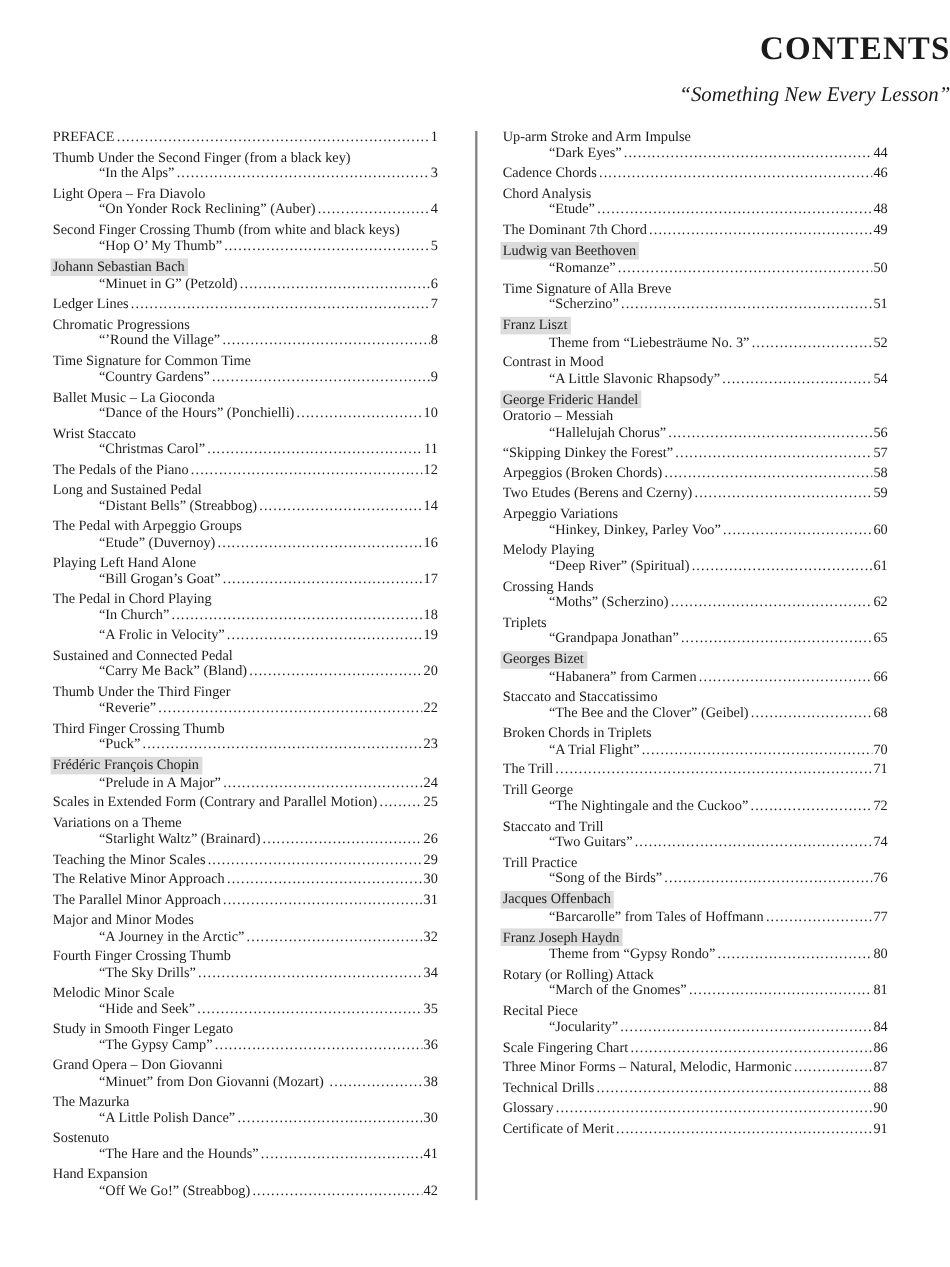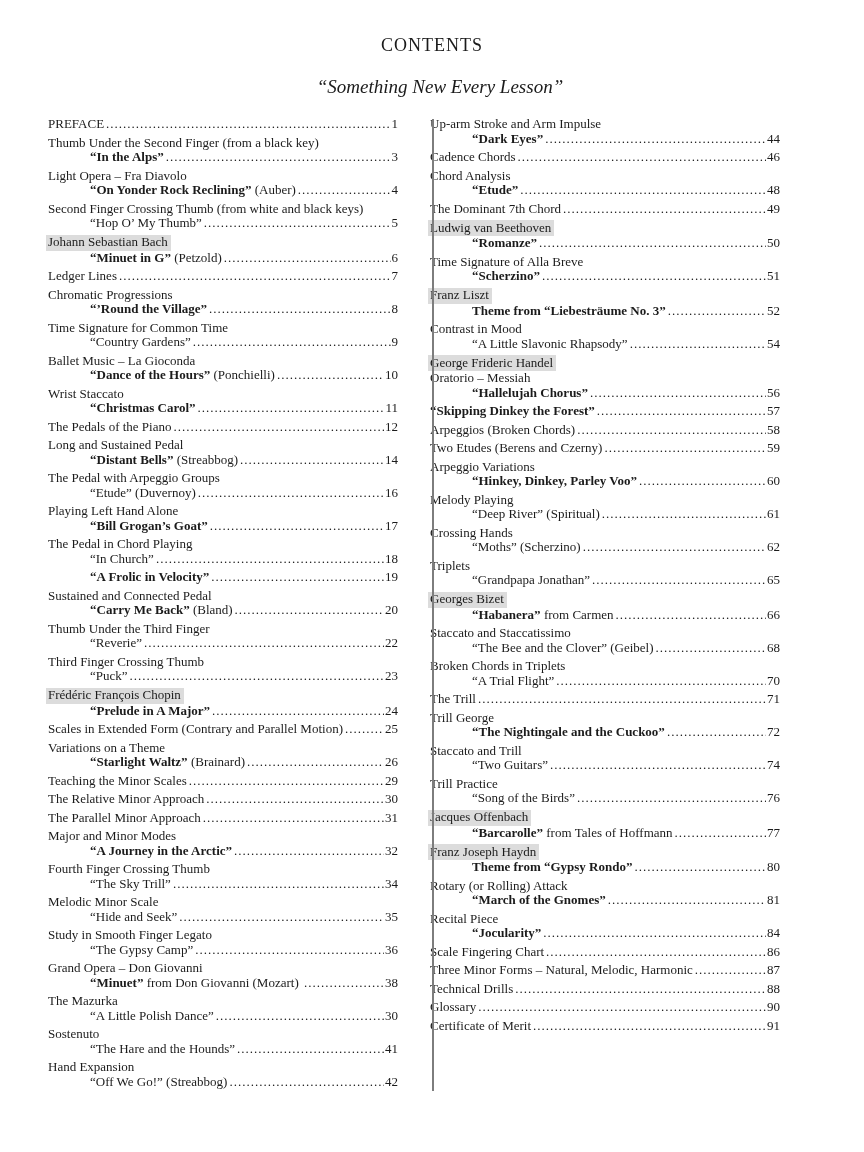--- a/index.html
+++ b/index.html
@@ -7,41 +7,41 @@
     --hl:#dcdcdc;
     --divider:#7d7d7d;
   }
   *{box-sizing:border-box;}
   html,body{margin:0;padding:0;}
   body{
     width:864px;height:1152px;overflow:hidden;background:#ffffff;color:var(--text);
     font-family:"Liberation Serif","DejaVu Serif",serif;
   }
   .page-title{
-    text-align:center;font-weight:normal;font-size:18px;letter-spacing:1px;
+    text-align:right;font-weight:bold;font-size:30px;letter-spacing:1px;
     margin:30px 0 0 0;line-height:30px;
   }
   .page-subtitle{
-    text-align:center;font-style:italic;font-size:19px;margin:16px 0 0 16px;line-height:22px;
+    text-align:right;font-style:italic;font-size:19px;margin:16px 0 0 16px;line-height:22px;
   }
   .columns{
     position:relative;display:flex;align-items:flex-start;margin:19px 0 0 48px;
   }
   .col{width:350px;flex:0 0 350px;}
-  .col-right{margin-left:32px;}
+  .col-right{margin-left:59px;}
   .divider{
     position:absolute;left:384px;top:2px;bottom:2px;width:1.5px;background:var(--divider);
   }
   .entry{margin-bottom:4px;}
   .line{
     display:flex;align-items:baseline;font-size:13px;line-height:14.5px;
   }
   .line.indent{padding-left:42px;}
   .seg{white-space:pre;}
-  .seg.b{font-weight:bold;}
+  .seg.b{font-weight:normal;}
   .seg.i{}
   .hl{background:var(--hl);padding:0.5px 3px 1px 2px;margin-left:-2px;white-space:pre;}
   .leader{
     flex:1 1 auto;min-width:6px;overflow:hidden;white-space:nowrap;
     margin:0 1px 0 2px;
   }
   .leader::after{
     content:"......................................................................................................................................................................................";
     letter-spacing:1px;font-size:13px;
   }
@@ -297,21 +297,21 @@
           <span class="seg b">“A Journey in the Arctic”</span>
           <span class="leader"></span>
           <span class="pg">32</span>
         </div>
       </div>
       <div class="entry">
         <div class="line">
           <span class="seg">Fourth Finger Crossing Thumb</span>
         </div>
         <div class="line indent">
-          <span class="seg">“The Sky Trill”</span>
+          <span class="seg">“The Sky Drills”</span>
           <span class="leader"></span>
           <span class="pg">34</span>
         </div>
       </div>
       <div class="entry">
         <div class="line">
           <span class="seg">Melodic Minor Scale</span>
         </div>
         <div class="line indent">
           <span class="seg">“Hide and Seek”</span>

